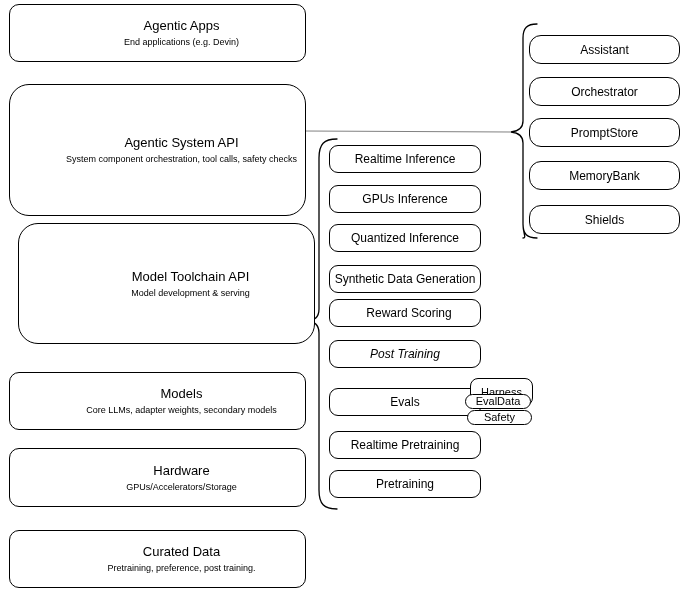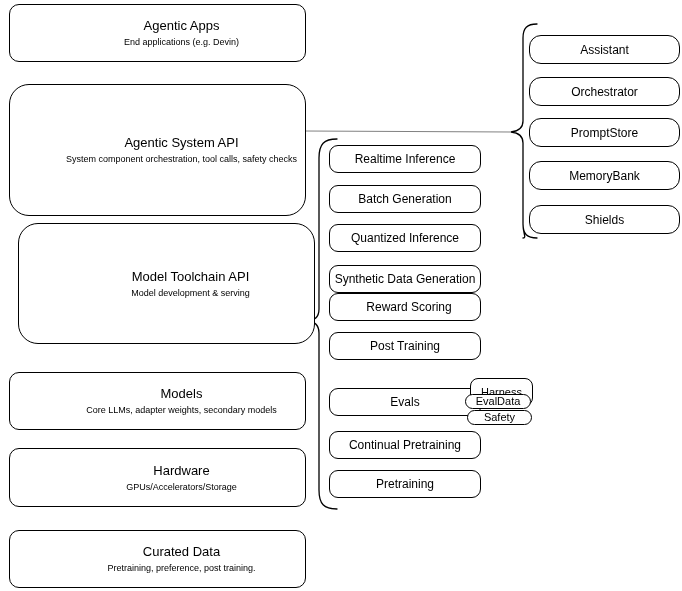--- a/index.html
+++ b/index.html
@@ -68,39 +68,39 @@
   </div>
   <div class="box layer r10" style="top:530px;height:58px;">
     <div class="title">Curated Data</div>
     <div class="subtitle">Pretraining, preference, post training.</div>
   </div>
 
   <div class="box svc" style="top:145px;">
     <span>Realtime Inference</span>
   </div>
   <div class="box svc" style="top:185px;">
-    <span>Batch Generation</span>
+    <span>GPUs Inference</span>
   </div>
   <div class="box svc" style="top:224px;">
     <span>Quantized Inference</span>
   </div>
   <div class="box svc" style="top:265px;">
     <span>Synthetic Data Generation</span>
   </div>
-  <div class="box svc" style="top:293px;padding-left:8px;">
+  <div class="box svc" style="top:299px;padding-left:8px;">
     <span>Reward Scoring</span>
   </div>
-  <div class="box svc" style="top:332px;">
+  <div class="box svc" style="top:340px;font-style:italic;">
     <span>Post Training</span>
   </div>
   <div class="box svc" style="top:388px;">
     <span>Evals</span>
   </div>
   <div class="box svc" style="top:431px;">
-    <span>Continual Pretraining</span>
+    <span>Realtime Pretraining</span>
   </div>
   <div class="box svc" style="top:470px;">
     <span>Pretraining</span>
   </div>
 
   <div class="pill" style="left:470px;top:378px;width:63px;height:28px;justify-content:center;">
     <span>Harness</span>
   </div>
   <div class="pill" style="left:465px;top:394px;width:66px;height:15px;">
     <span>EvalData</span>

